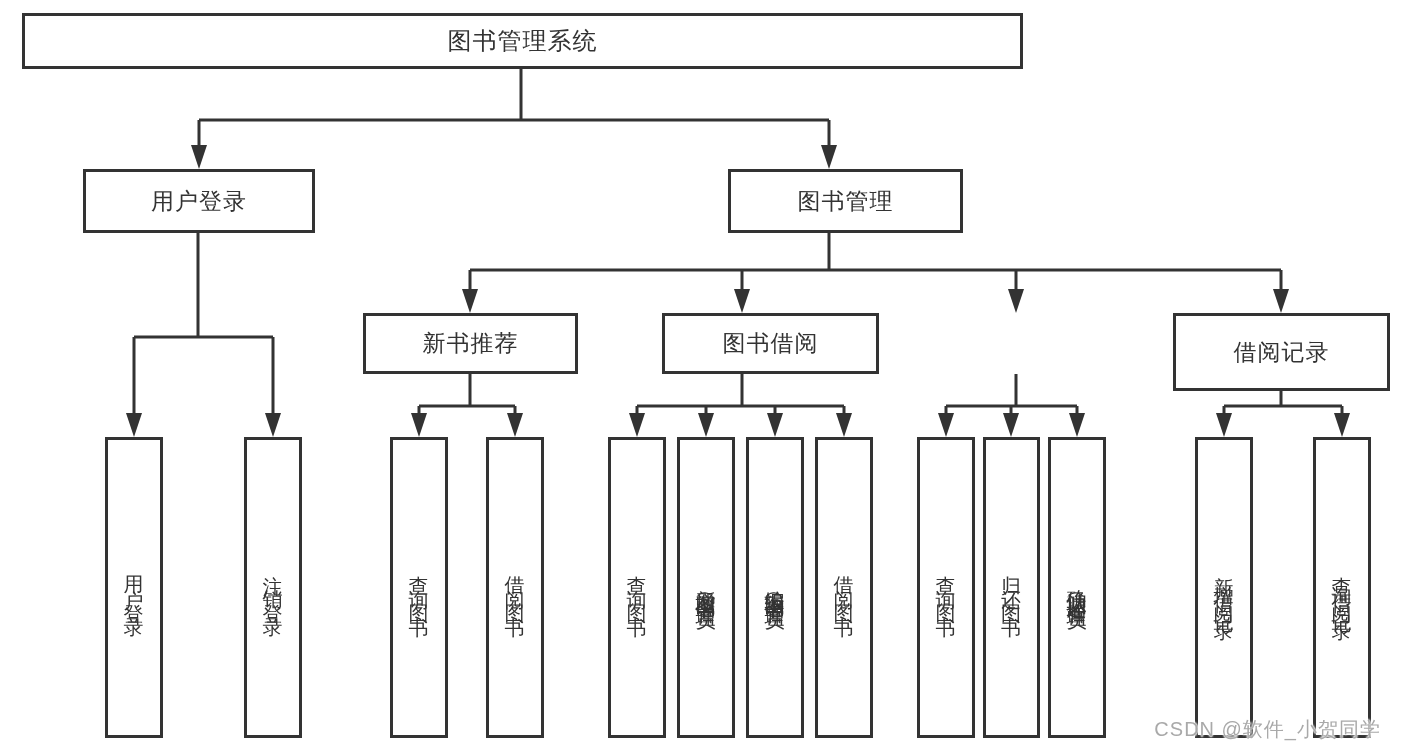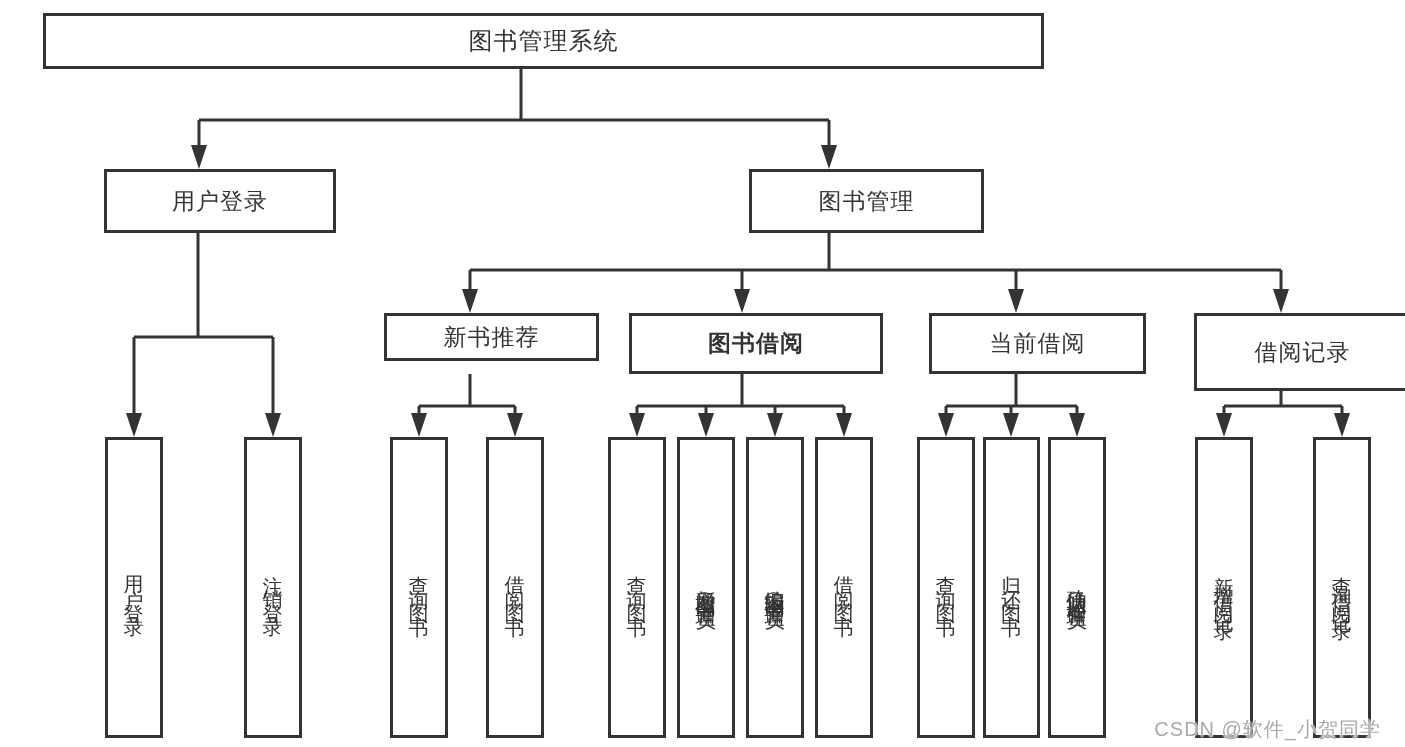--- a/index.html
+++ b/index.html
@@ -46,21 +46,20 @@
     background: #ffffff;
     display: flex;
     align-items: center;
     justify-content: center;
     z-index: 1;
   }
   .h-node {
     font-size: 23px;
     letter-spacing: 1px;
     white-space: nowrap;
-    margin-left: 21px;
   }
   .root-node {
     font-size: 24px;
   }
   .leaf span {
     writing-mode: vertical-rl;
     line-height: 1;
     font-size: 20px;
     letter-spacing: 14px;
   }
@@ -120,28 +119,25 @@
     <span>图书管理系统</span>
   </div>
 
   <div class="node h-node" style="left:83px; top:169px; width:232px; height:64px;">
     <span>用户登录</span>
   </div>
   <div class="node h-node" style="left:728px; top:169px; width:235px; height:64px;">
     <span>图书管理</span>
   </div>
 
-  <div class="node h-node" style="left:363px; top:313px; width:215px; height:48px;">
+  <div class="node h-node" style="left:363px; top:313px; width:215px; height:61px;">
     <span>新书推荐</span>
   </div>
-  <div class="node h-node" style="left:608px; top:313px; width:254px; height:61px;font-weight:bold;">
+  <div class="node h-node" style="left:662px; top:313px; width:217px; height:61px;">
     <span>图书借阅</span>
-  </div>
-  <div class="node h-node" style="left:908px; top:313px; width:217px; height:61px;">
-    <span>当前借阅</span>
   </div>
   <div class="node h-node" style="left:1173px; top:313px; width:217px; height:78px;">
     <span>借阅记录</span>
   </div>
 
   <div class="node leaf" style="left:105px; top:437px; width:58px; height:301px;">
     <span>用户登录</span>
   </div>
   <div class="node leaf" style="left:244px; top:437px; width:58px; height:301px;">
     <span>注销登录</span>

